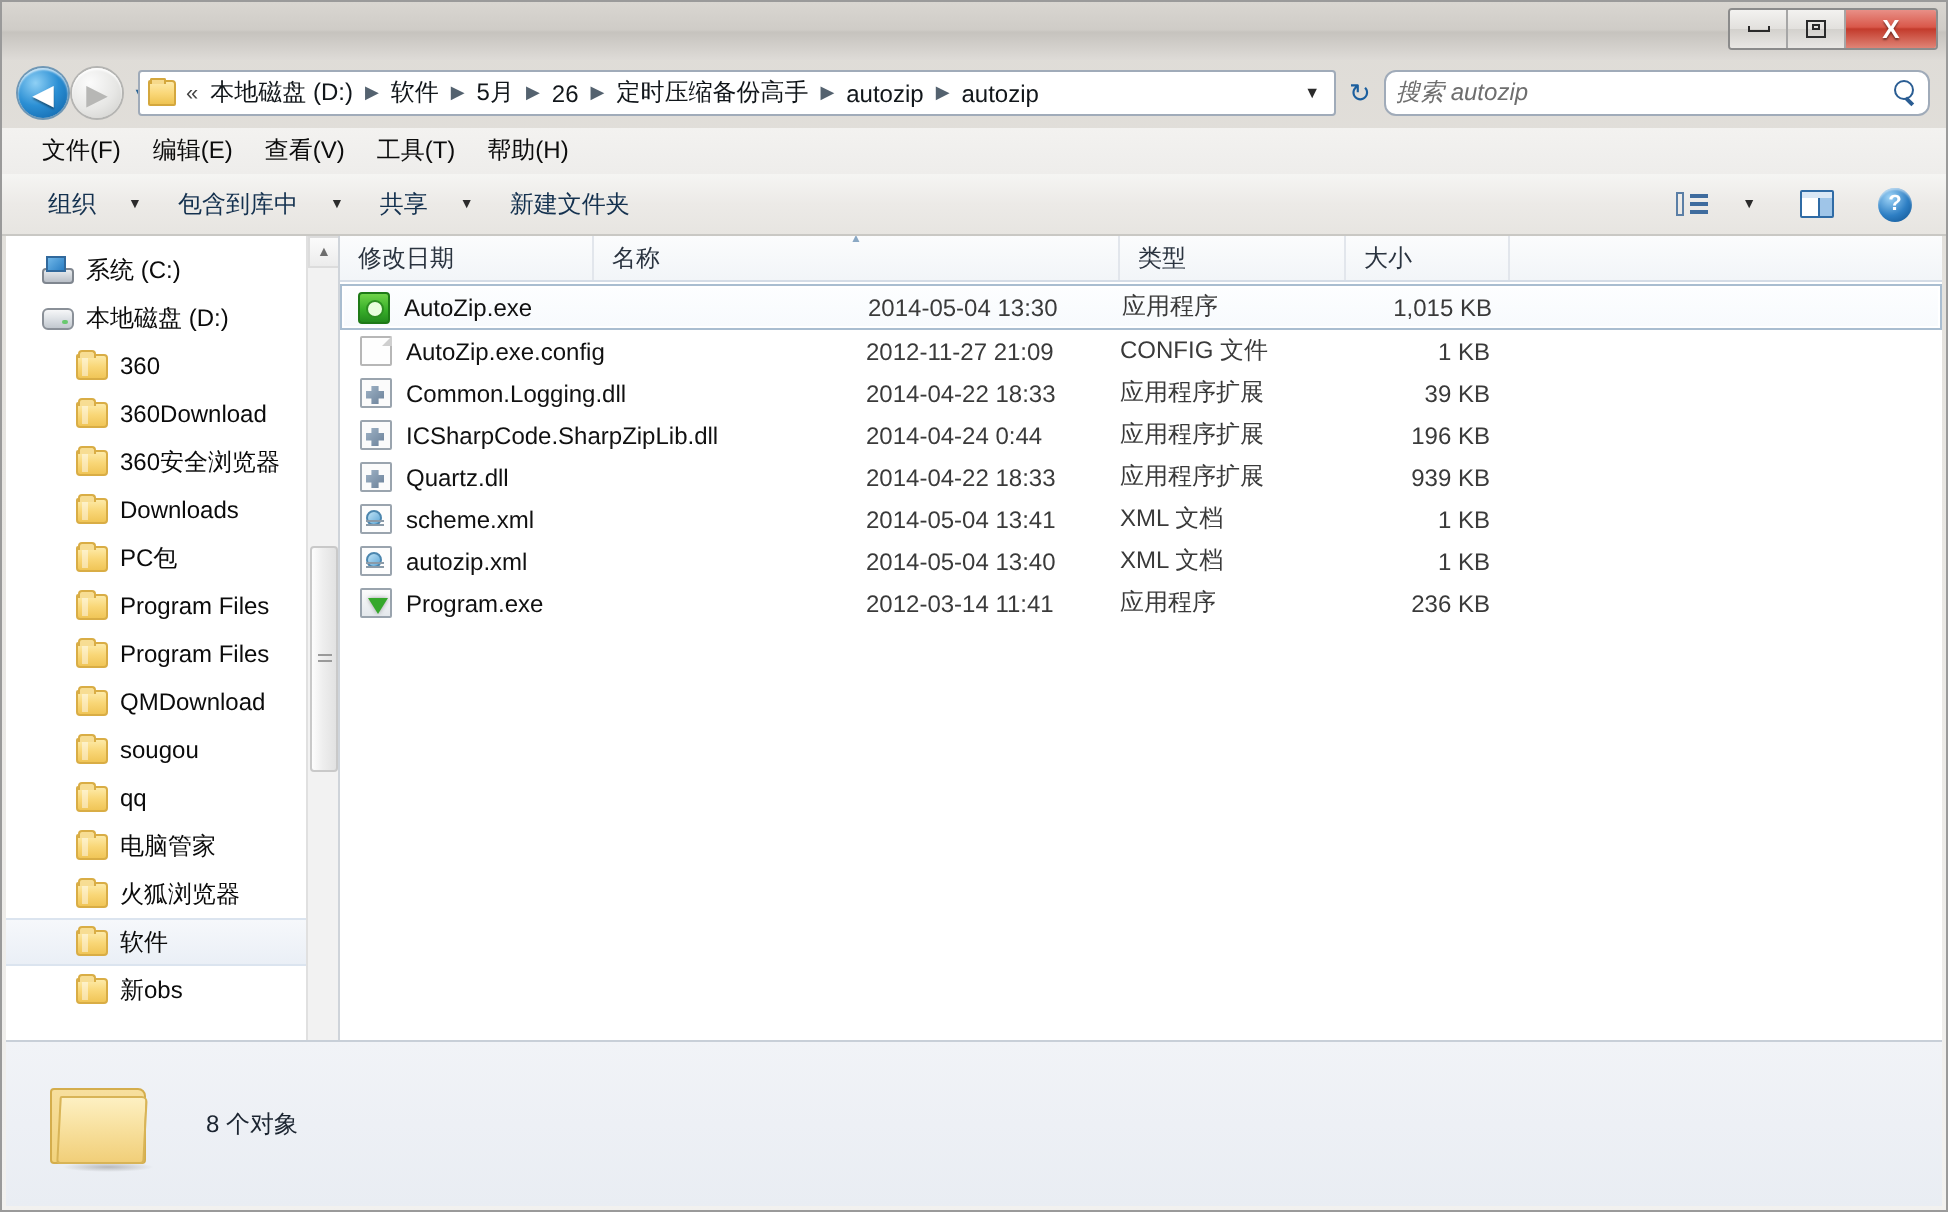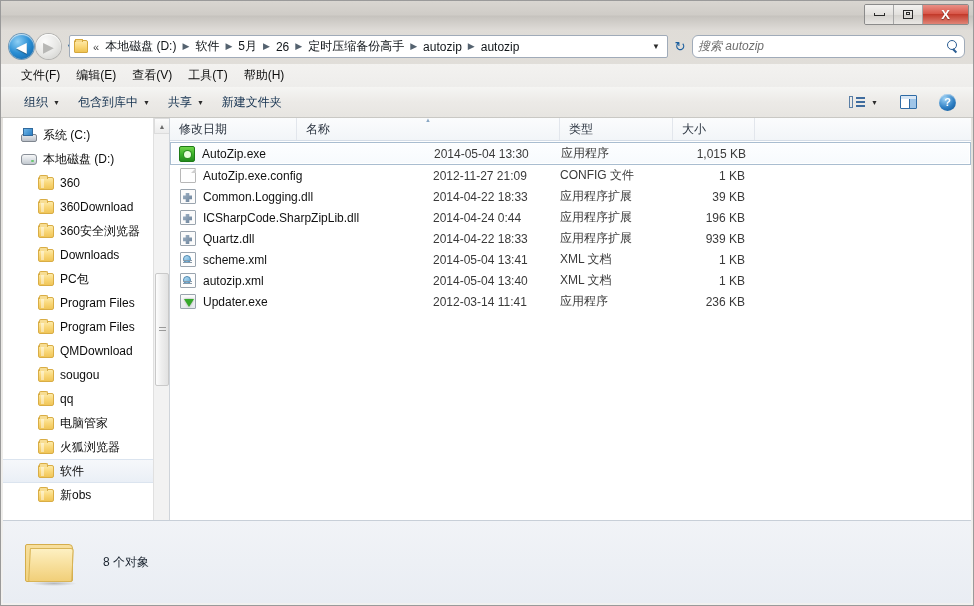--- a/index.html
+++ b/index.html
@@ -149,21 +149,21 @@
 
   
   #toolbar {
     position: absolute; left: 0; top: 86px; width: 100%; height: 31px;
     background: linear-gradient(to bottom, #f5f5f3 0%, #eceae7 50%, #e7e5e1 100%);
     border-bottom: 1px solid #c9c8c4;
     display: flex; align-items: center; padding: 0 8px 0 14px;
   }
   .tbitem {
     font-size: 12px; color: #14314f; padding: 3px 9px; cursor: default;
-    display: flex; align-items: center; gap: 5px; white-space: nowrap;
+    display: flex; align-items: center; gap: 16px; white-space: nowrap;
   }
   .tbcaret { font-size: 7px; color: #2b2b2b; }
   .tbright { margin-left: auto; display: flex; align-items: center; gap: 4px; }
   .viewicon {
     width: 17px; height: 14px; position: relative;
   }
   .viewicon .lcol { position: absolute; left: 0; top: 1px; width: 4px; height: 12px;
     border: 1px solid #5b7fa6; }
   .viewicon .ln { position: absolute; left: 7px; height: 2px; background: #3f6c9e; }
   .paneicon {
@@ -664,21 +664,21 @@
             <span>autozip.xml</span>
           </div>
           <div class="f-date">2014-05-04 13:40</div>
           <div class="f-type">XML 文档</div>
           <div class="f-size">1 KB</div>
         </div>
 
         <div class="filerow">
           <div class="f-name">
             <span class="fico fico-updater"></span>
-            <span>Updater.exe</span>
+            <span>Program.exe</span>
           </div>
           <div class="f-date">2012-03-14 11:41</div>
           <div class="f-type">应用程序</div>
           <div class="f-size">236 KB</div>
         </div>
       </div>
     </div>
   </div>
 
   <div id="detailspane">

